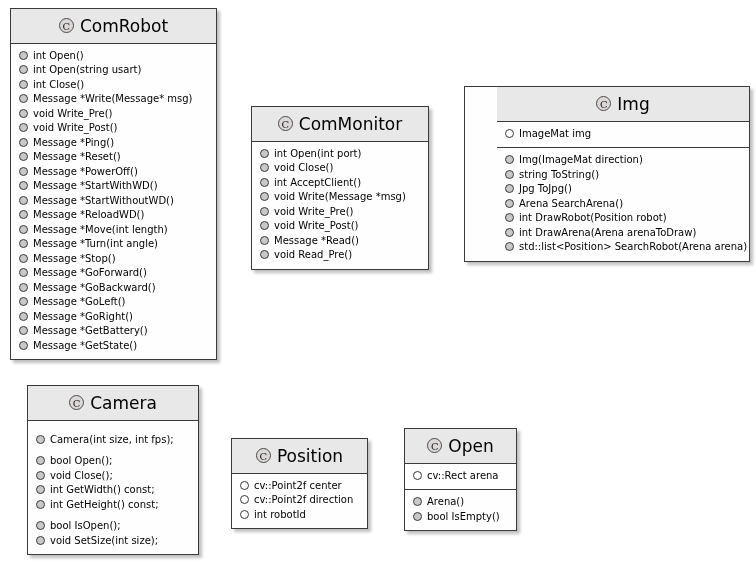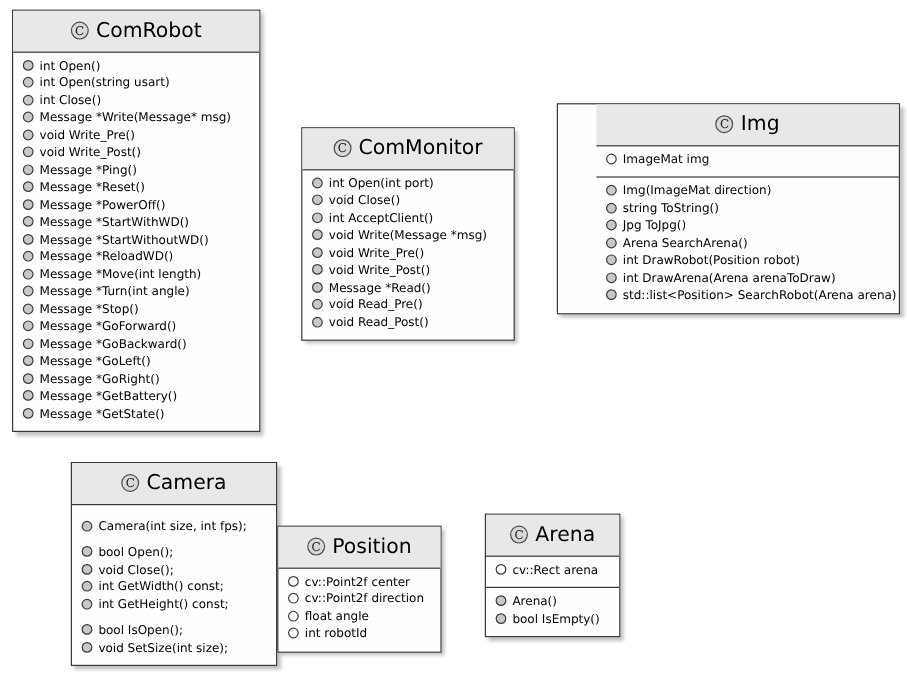--- a/index.html
+++ b/index.html
@@ -117,64 +117,62 @@
       <div class="uml-header"><span class="class-badge">C</span><span class="class-title">ComMonitor</span></div>
       <div class="uml-section">
         <div class="member"><span class="vis priv"></span><span>int Open(int port)</span></div>
         <div class="member"><span class="vis priv"></span><span>void Close()</span></div>
         <div class="member"><span class="vis priv"></span><span>int AcceptClient()</span></div>
         <div class="member"><span class="vis priv"></span><span>void Write(Message *msg)</span></div>
         <div class="member"><span class="vis priv"></span><span>void Write_Pre()</span></div>
         <div class="member"><span class="vis priv"></span><span>void Write_Post()</span></div>
         <div class="member"><span class="vis priv"></span><span>Message *Read()</span></div>
         <div class="member"><span class="vis priv"></span><span>void Read_Pre()</span></div>
-        <div class="member"><span class="vis priv"></span><span>void Read_Post()</span></div>
       </div>
     </div>
     <div class="uml-class" style="left: 464px; top: 86px; width: 286px; padding-left: 32px;">
       <div class="uml-header"><span class="class-badge">C</span><span class="class-title">Img</span></div>
       <div class="uml-section">
         <div class="member"><span class="vis pub"></span><span>ImageMat img</span></div>
       </div>
       <div class="uml-section">
         <div class="member"><span class="vis priv"></span><span>Img(ImageMat direction)</span></div>
         <div class="member"><span class="vis priv"></span><span>string ToString()</span></div>
         <div class="member"><span class="vis priv"></span><span>Jpg ToJpg()</span></div>
         <div class="member"><span class="vis priv"></span><span>Arena SearchArena()</span></div>
         <div class="member"><span class="vis priv"></span><span>int DrawRobot(Position robot)</span></div>
         <div class="member"><span class="vis priv"></span><span>int DrawArena(Arena arenaToDraw)</span></div>
         <div class="member"><span class="vis priv"></span><span>std::list&lt;Position&gt; SearchRobot(Arena arena)</span></div>
       </div>
     </div>
-    <div class="uml-class" style="left: 27px; top: 385px; width: 172px; margin-left: 32px;">
+    <div class="uml-class" style="left: 27px; top: 385px; width: 172px;">
       <div class="uml-header"><span class="class-badge">C</span><span class="class-title">Camera</span></div>
       <div class="uml-section">
         <div class="spacer-row"></div>
         <div class="member"><span class="vis priv"></span><span>Camera(int size, int fps);</span></div>
         <div class="spacer-row"></div>
         <div class="member"><span class="vis priv"></span><span>bool Open();</span></div>
         <div class="member"><span class="vis priv"></span><span>void Close();</span></div>
         <div class="member"><span class="vis priv"></span><span>int GetWidth() const;</span></div>
         <div class="member"><span class="vis priv"></span><span>int GetHeight() const;</span></div>
         <div class="spacer-row"></div>
         <div class="member"><span class="vis priv"></span><span>bool IsOpen();</span></div>
         <div class="member"><span class="vis priv"></span><span>void SetSize(int size);</span></div>
       </div>
     </div>
     <div class="uml-class" style="left: 231px; top: 438px; width: 137px;">
       <div class="uml-header"><span class="class-badge">C</span><span class="class-title">Position</span></div>
       <div class="uml-section">
         <div class="member"><span class="vis pub"></span><span>cv::Point2f center</span></div>
         <div class="member"><span class="vis pub"></span><span>cv::Point2f direction</span></div>
-        <div class="member"><span class="vis pub"></span><span>float angle</span></div>
         <div class="member"><span class="vis pub"></span><span>int robotId</span></div>
       </div>
     </div>
     <div class="uml-class" style="left: 404px; top: 428px; width: 113px;">
-      <div class="uml-header"><span class="class-badge">C</span><span class="class-title">Arena</span></div>
+      <div class="uml-header"><span class="class-badge">C</span><span class="class-title">Open</span></div>
       <div class="uml-section">
         <div class="member"><span class="vis pub"></span><span>cv::Rect arena</span></div>
       </div>
       <div class="uml-section">
         <div class="member"><span class="vis priv"></span><span>Arena()</span></div>
         <div class="member"><span class="vis priv"></span><span>bool IsEmpty()</span></div>
       </div>
     </div>
   </div>
 

